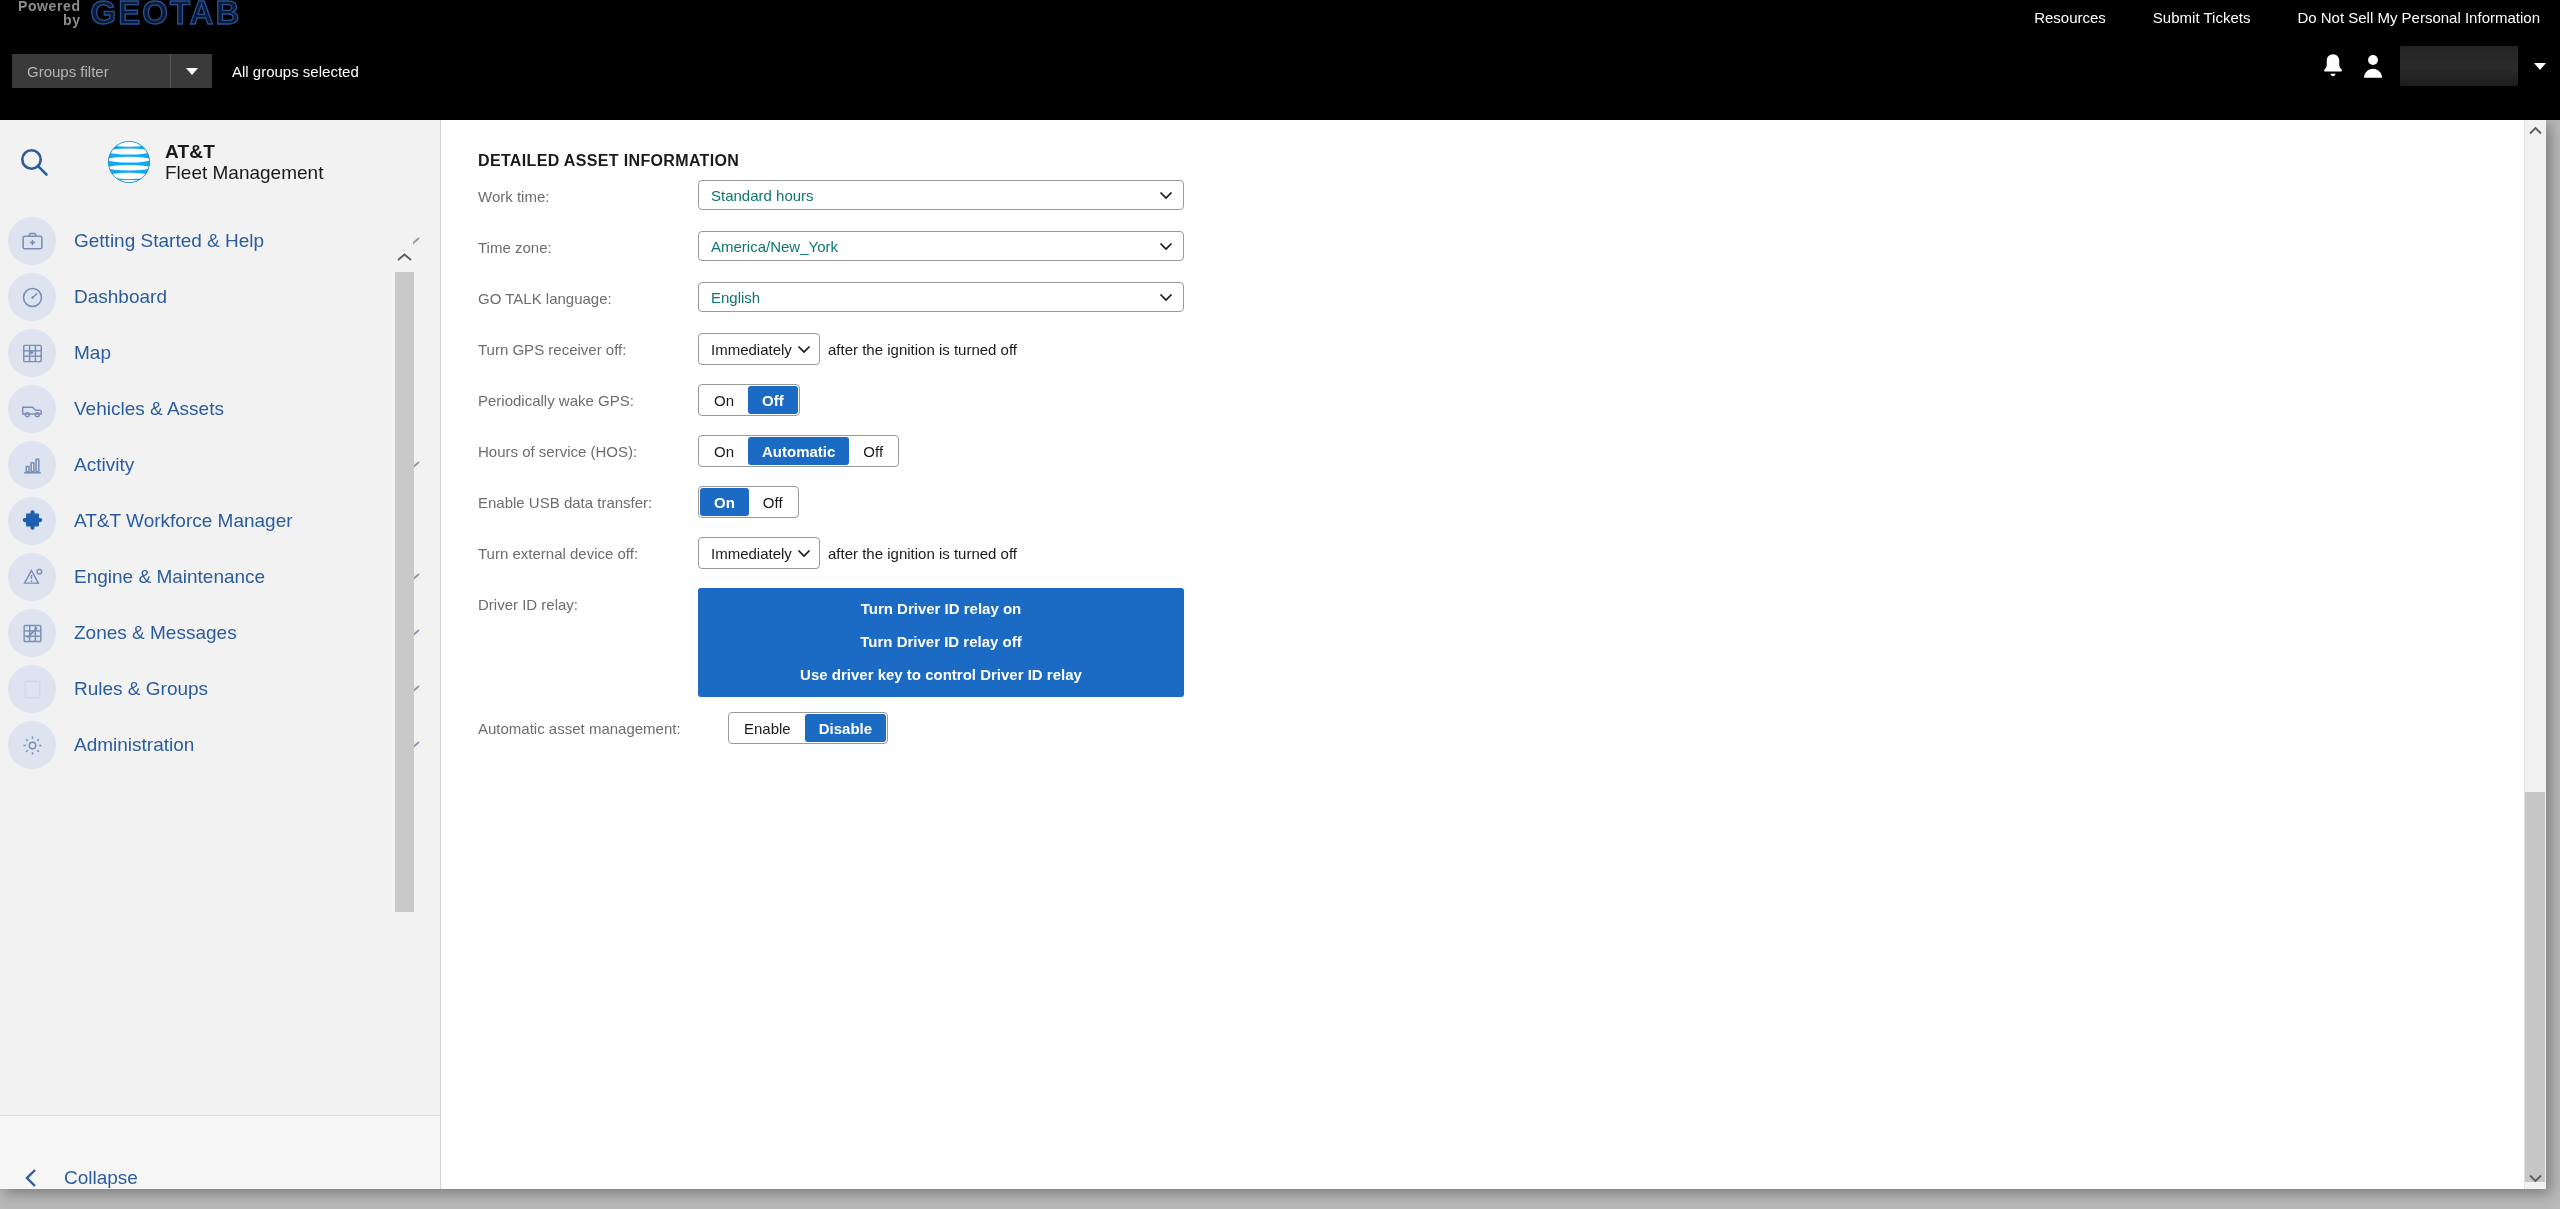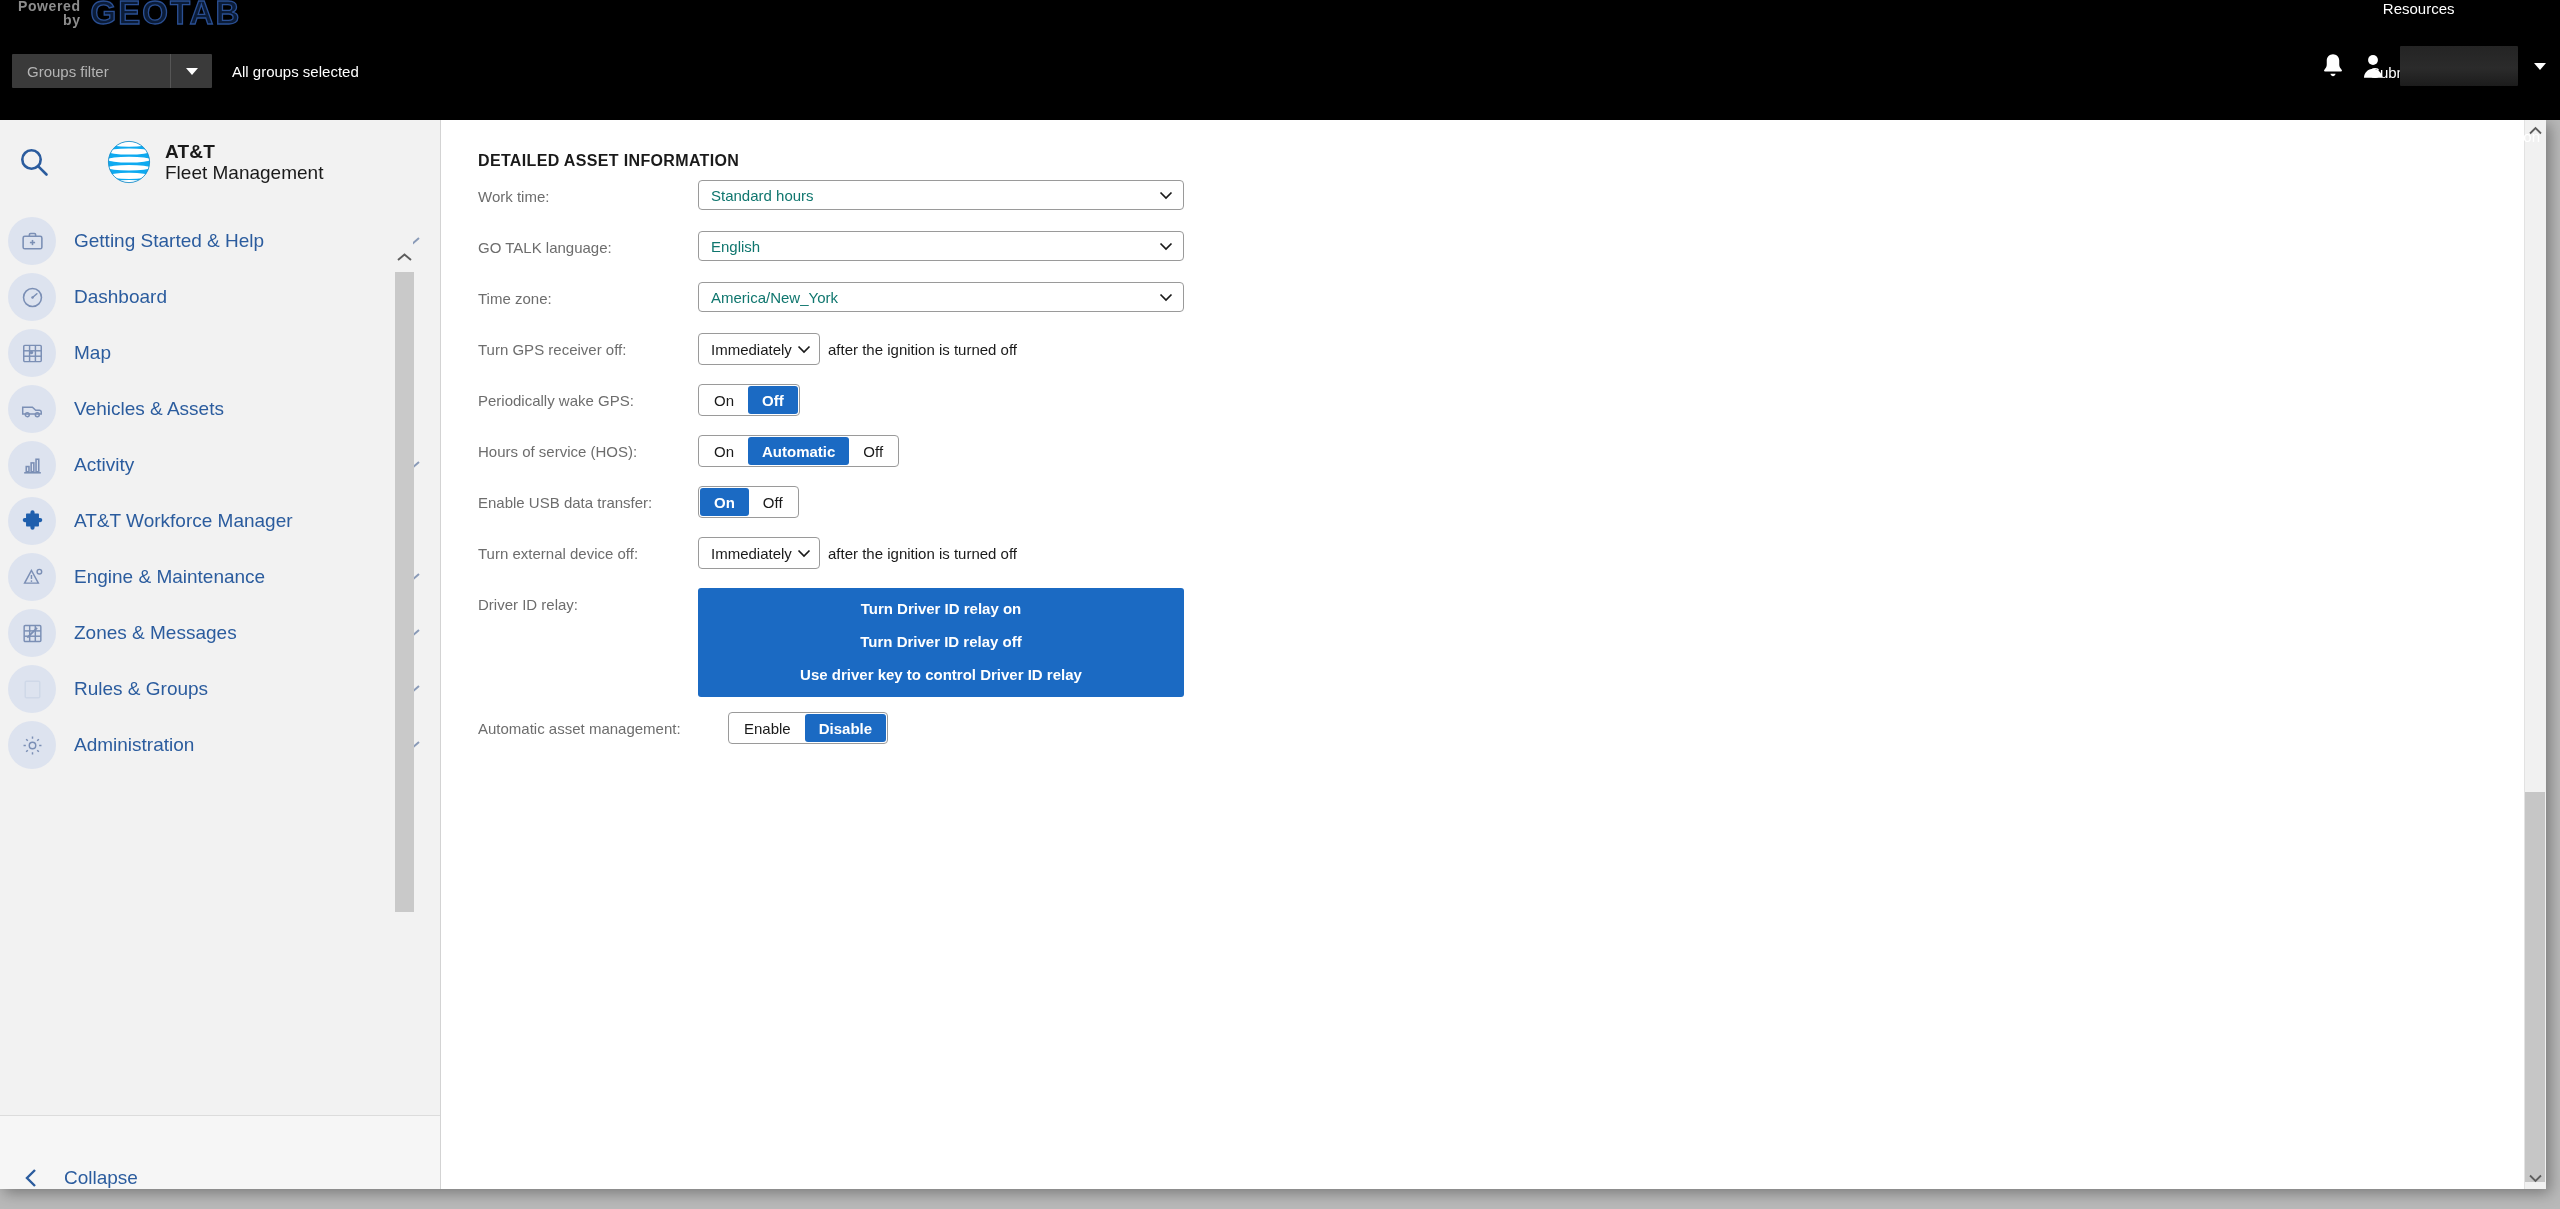--- a/index.html
+++ b/index.html
@@ -66,21 +66,21 @@
   }
   .groups-selected {
     position: absolute; left: 232px; top: 54px;
     height: 34px; display: flex; align-items: center;
     font-size: 15px; color: #ffffff;
   }
 
   .top-links {
     position: absolute; right: 20px; top: 0;
     height: 34px;
-    display: flex; align-items: center; gap: 47px; flex-direction: column;
+    display: flex; align-items: center; gap: 47px;
   }
   .top-link {
     font-size: 15px; color: #ffffff;
     text-decoration: none; cursor: pointer;
     white-space: nowrap;
   }
 
   .top-right-tools {
     position: absolute; right: 14px; top: 46px;
     display: flex; align-items: center; gap: 14px;
@@ -584,36 +584,36 @@
           <div class="wide-select">
             <span class="txt">Standard hours</span>
             <svg class="chev-sel" viewBox="0 0 14 10" fill="none" stroke="#1a1a1a" stroke-width="1.7">
                 <polyline points="1.5,2.5 7,8 12.5,2.5"></polyline>
               </svg>
           </div>
         </div>
       </div>
 
       <div class="form-row">
-        <div class="row-label">GO TALK language:</div>
+        <div class="row-label">Time zone:</div>
         <div class="row-field">
           <div class="wide-select">
-            <span class="txt">English</span>
+            <span class="txt">America/New_York</span>
             <svg class="chev-sel" viewBox="0 0 14 10" fill="none" stroke="#1a1a1a" stroke-width="1.7">
                 <polyline points="1.5,2.5 7,8 12.5,2.5"></polyline>
               </svg>
           </div>
         </div>
       </div>
 
       <div class="form-row">
-        <div class="row-label">Time zone:</div>
+        <div class="row-label">GO TALK language:</div>
         <div class="row-field">
           <div class="wide-select">
-            <span class="txt">America/New_York</span>
+            <span class="txt">English</span>
             <svg class="chev-sel" viewBox="0 0 14 10" fill="none" stroke="#1a1a1a" stroke-width="1.7">
                 <polyline points="1.5,2.5 7,8 12.5,2.5"></polyline>
               </svg>
           </div>
         </div>
       </div>
 
       <div class="form-row">
         <div class="row-label">Turn GPS receiver off:</div>
         <div class="row-field">

